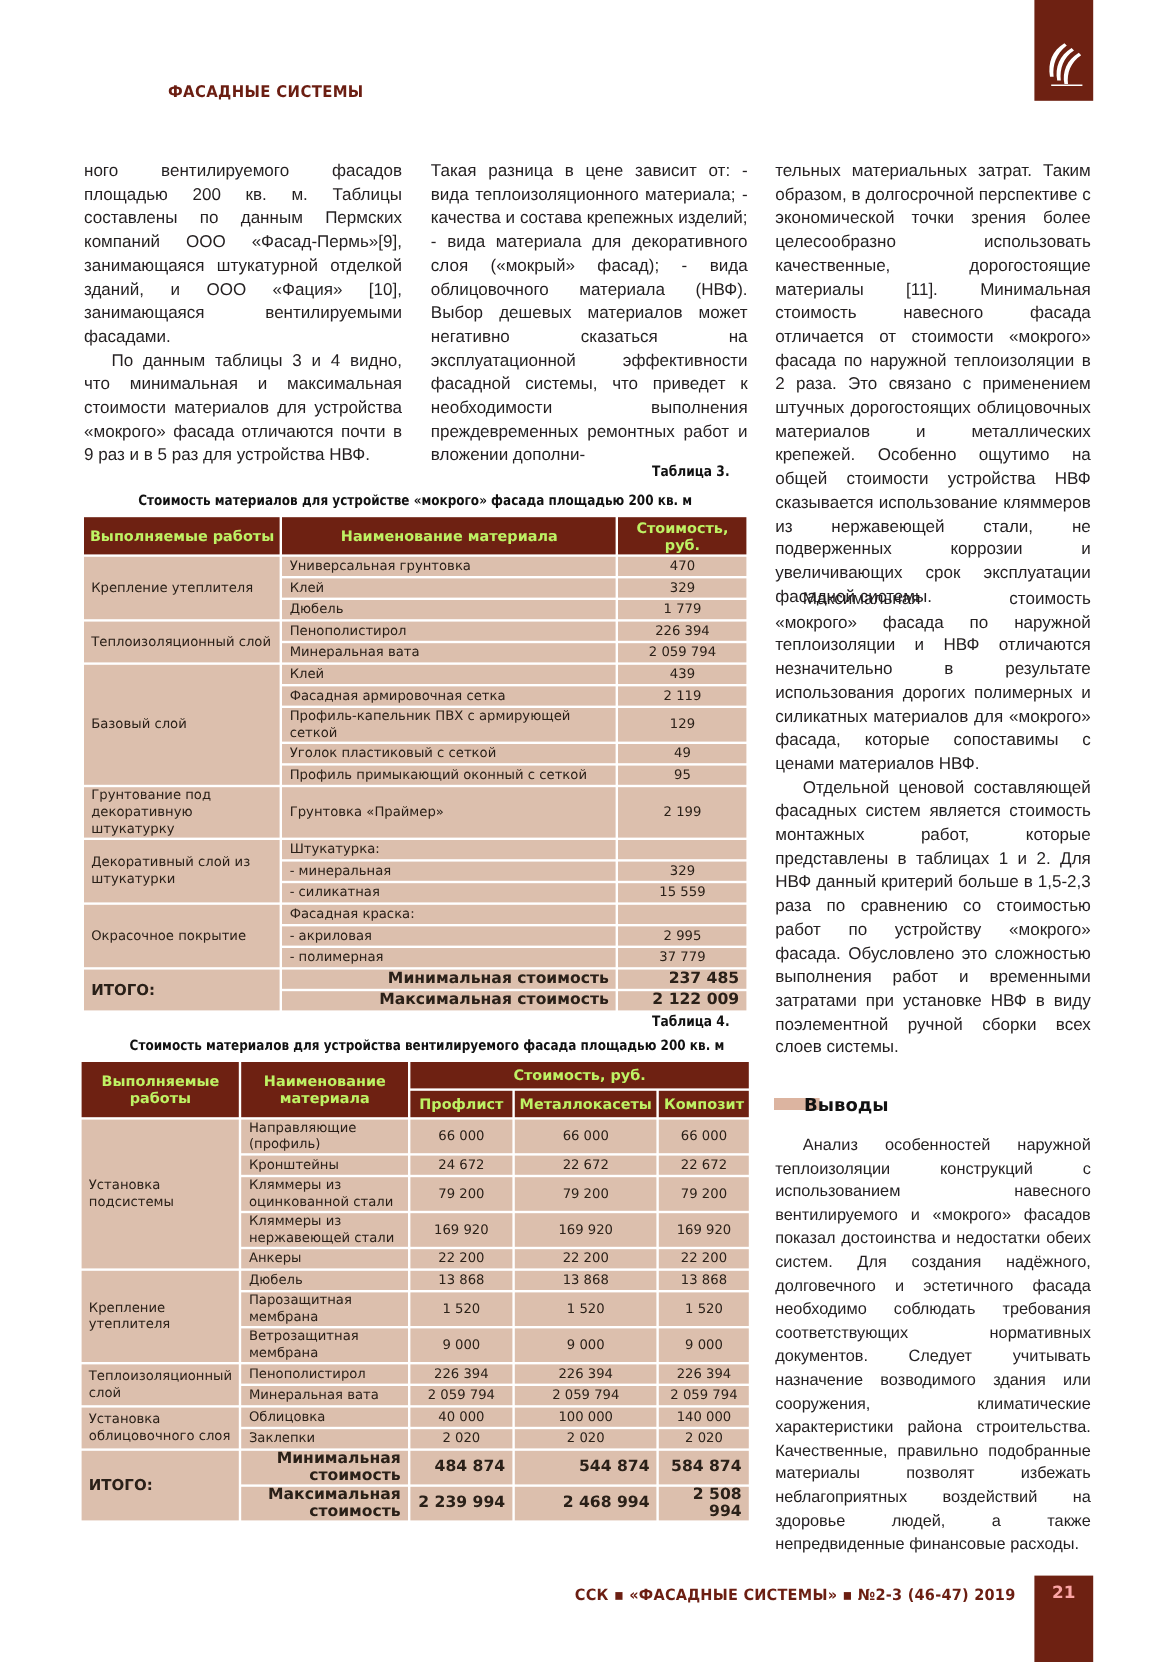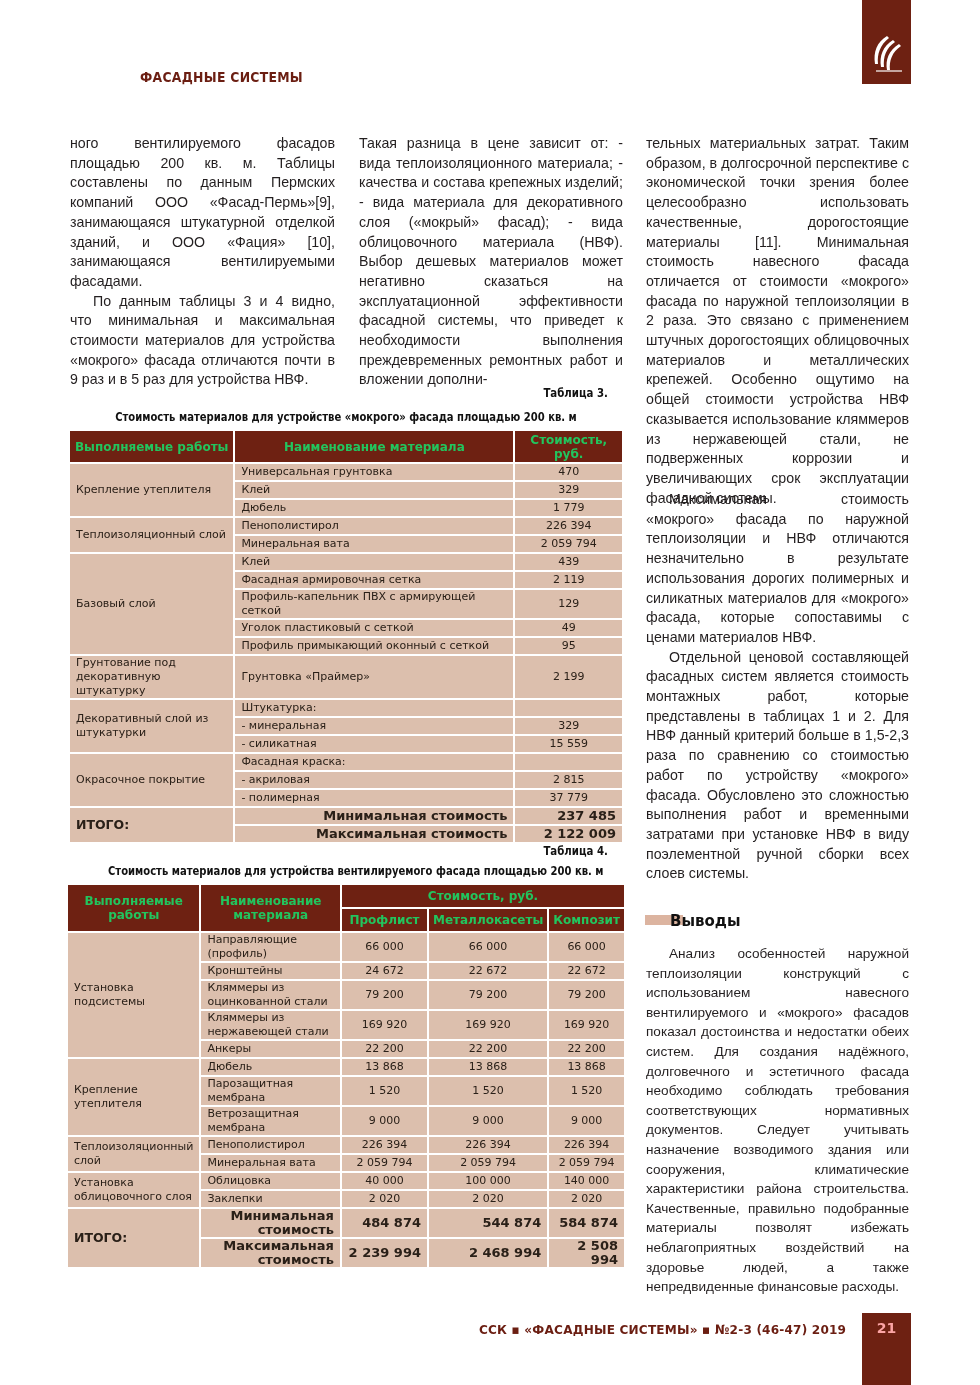--- a/index.html
+++ b/index.html
@@ -20,21 +20,21 @@
   .col3c { left: 646px; top: 944px; width: 263px; font-size: 13.6px; line-height: 19.6px; }
 
   .section-head { position: absolute; left: 645px; top: 912px; width: 100px; height: 20px; padding-left: 20px; }
   .section-head .bar { position: absolute; left: 0; top: 3px; width: 38px; height: 10px; background: #dcb4a0; }
   .section-head .txt { position: absolute; left: 25px; top: 0; font-weight: bold; font-size: 15px; color: #111; font-family: "DejaVu Sans", sans-serif; }
 
   .tbl-num { position: absolute; font-size: 12px; font-weight: bold; color: #111; font-family: "DejaVu Sans", sans-serif; transform: scaleX(0.85); transform-origin: right; }
   .tbl-title { position: absolute; font-size: 11.8px; font-weight: bold; color: #111; font-family: "DejaVu Sans", sans-serif; white-space: nowrap; transform: scaleX(0.85); transform-origin: center; text-align: center; }
 
   table.t { position: absolute; border-collapse: separate; border-spacing: 2px; font-family: "DejaVu Sans", sans-serif; font-size: 11px; color: #2a2018; }
-  table.t th { background: #6e2112; color: #22c55e; font-weight: bold; font-size: 12px; padding: 0 4px; }
+  table.t th { background: #6e2112; color: #bef264; font-weight: bold; font-size: 12px; padding: 0 4px; }
   table.t td { background: #dcbfad; padding: 0 6px; height: 16px; line-height: 14px; vertical-align: middle; }
   table.t td.num { text-align: center; }
   table.t td.grp { vertical-align: middle; }
   table.t td.bold { font-weight: bold; font-size: 13px; text-align: right; }
   table.t td.itogo { font-weight: bold; font-size: 12.5px; }
 
   #table3 { left: 68px; top: 429px; width: 556px; }
   #table3 th { height: 31px; }
   #table4 { left: 66px; top: 883px; width: 560px; }
   #table4 th { height: 22px; }
@@ -155,21 +155,21 @@
         <td>- силикатная</td>
         <td class="num">15 559</td>
       </tr>
       <tr>
         <td class="grp" rowspan="3">Окрасочное покрытие</td>
         <td>Фасадная краска:</td>
         <td class="num"></td>
       </tr>
       <tr>
         <td>- акриловая</td>
-        <td class="num">2 815</td>
+        <td class="num">2 995</td>
       </tr>
       <tr>
         <td>- полимерная</td>
         <td class="num">37 779</td>
       </tr>
       <tr>
         <td class="grp itogo" rowspan="2">ИТОГО:</td>
         <td class="bold">Минимальная стоимость</td>
         <td class="num bold">237 485</td>
       </tr>

